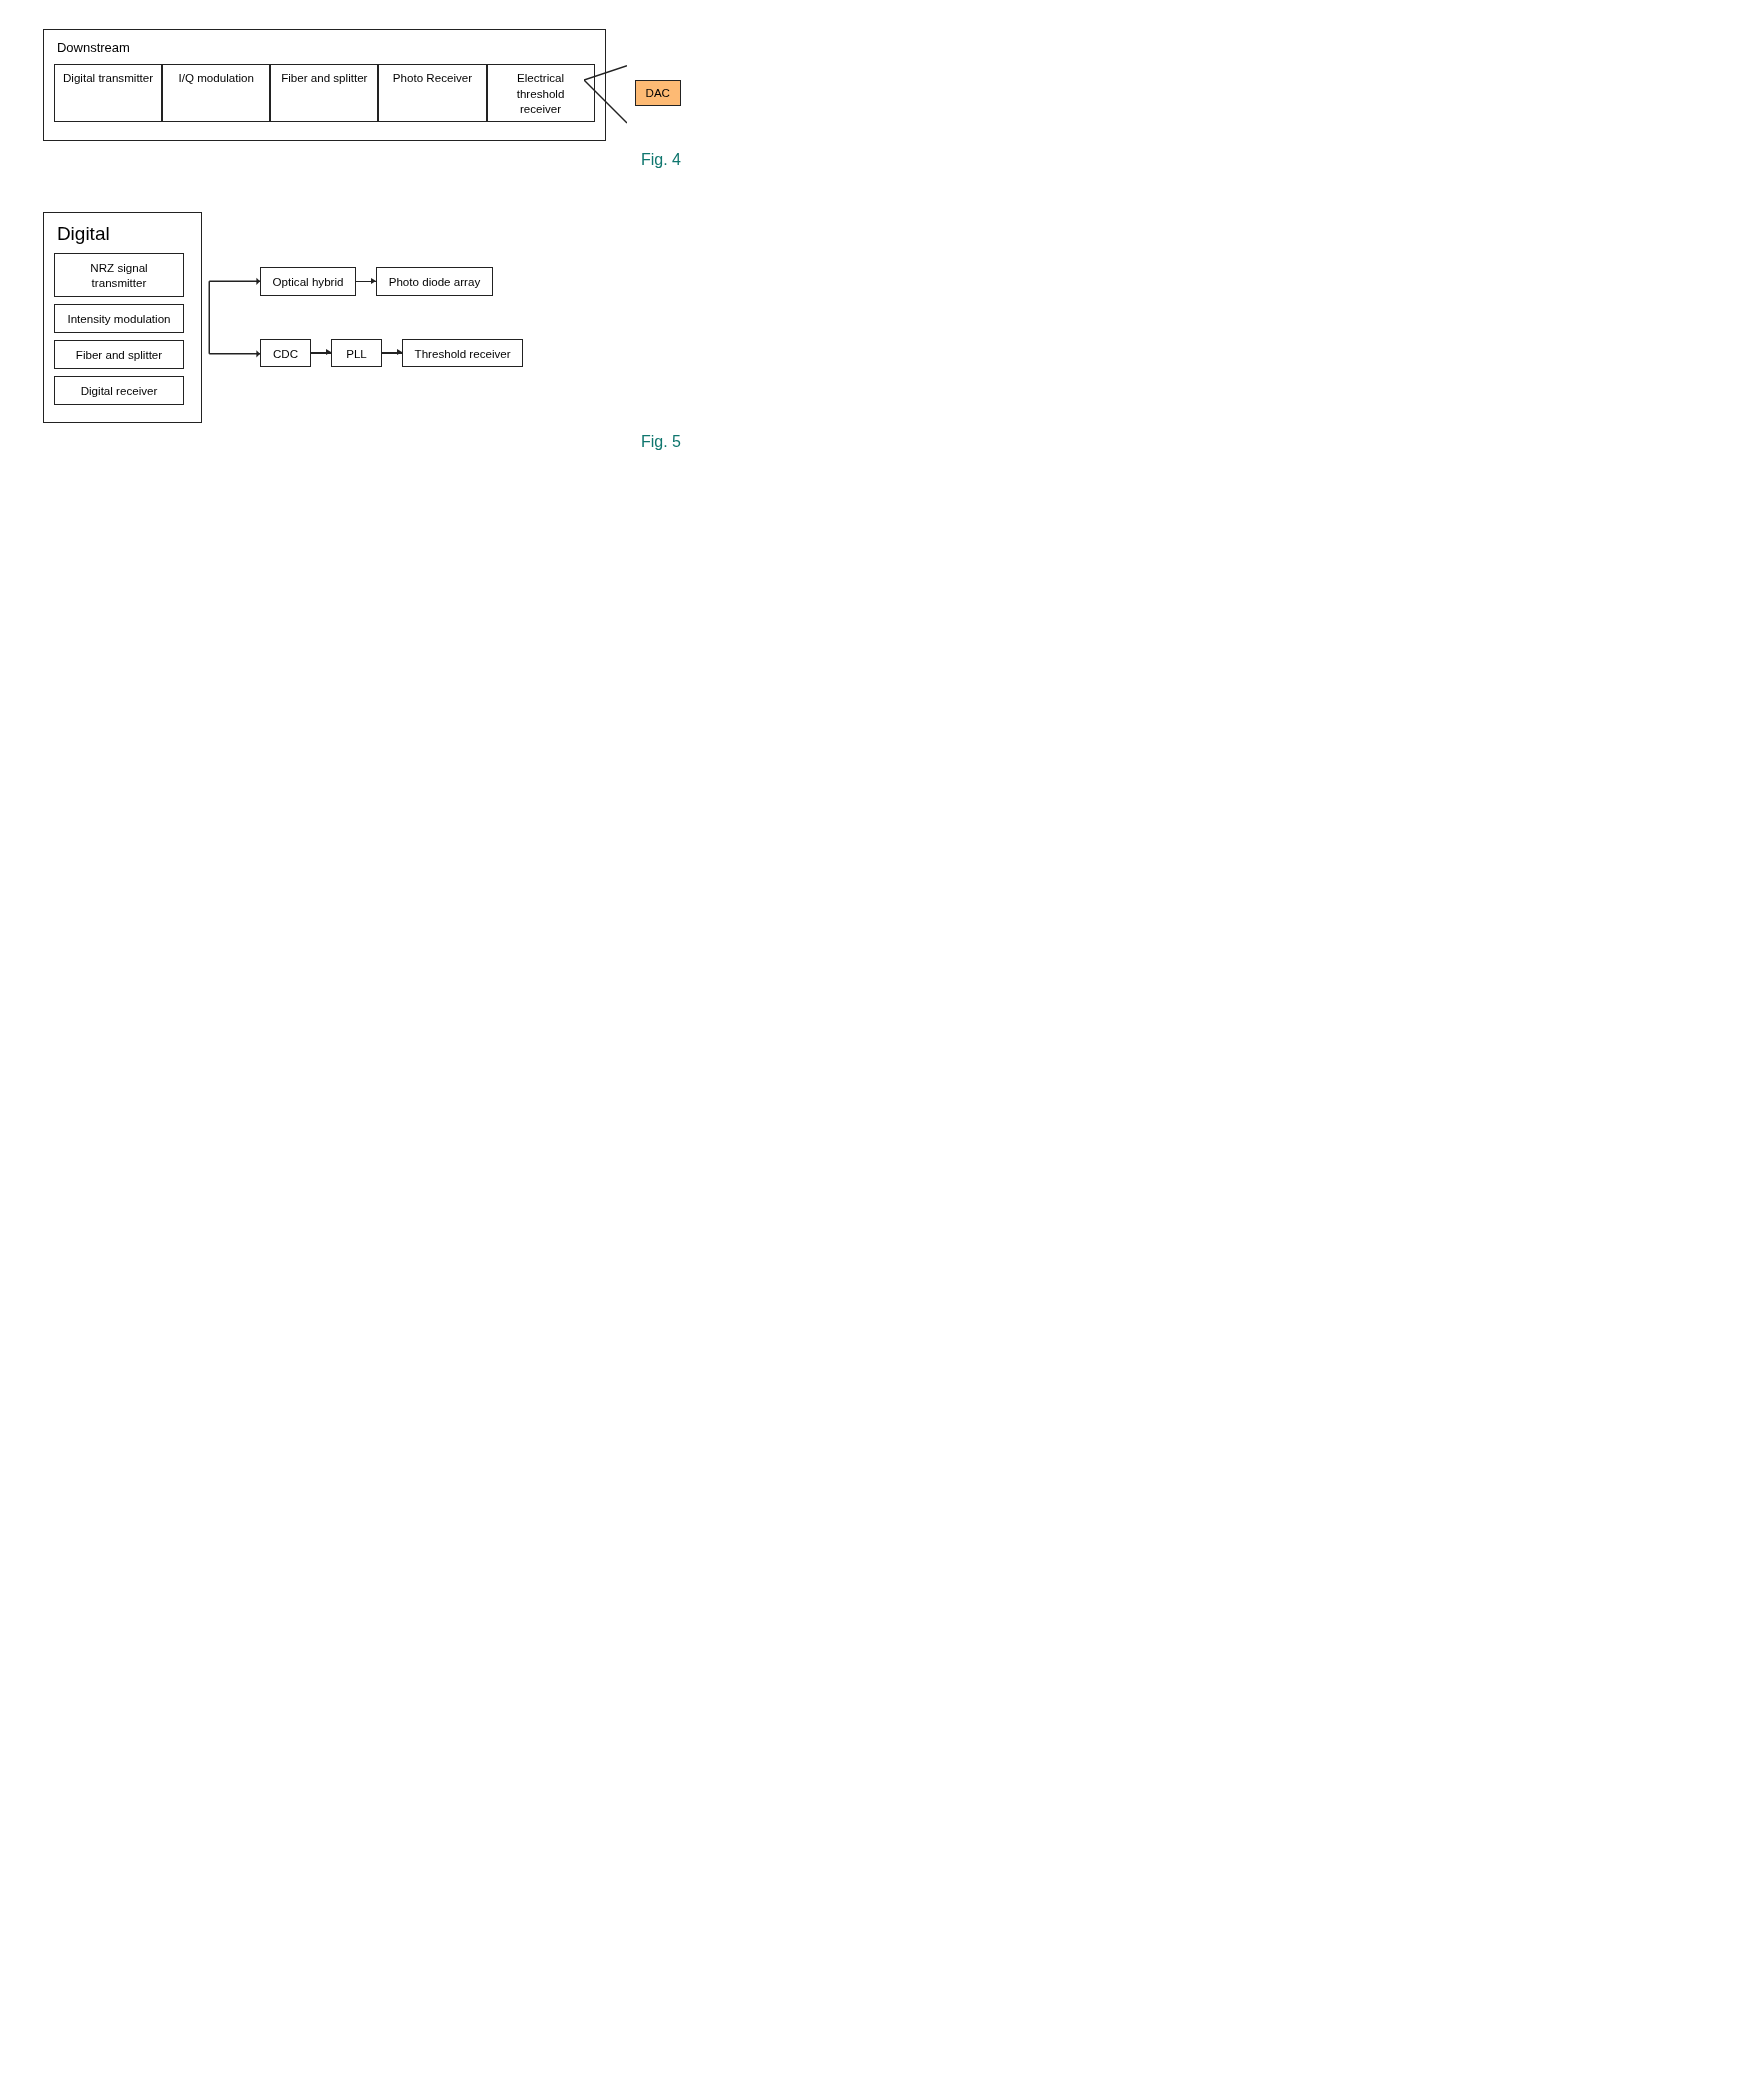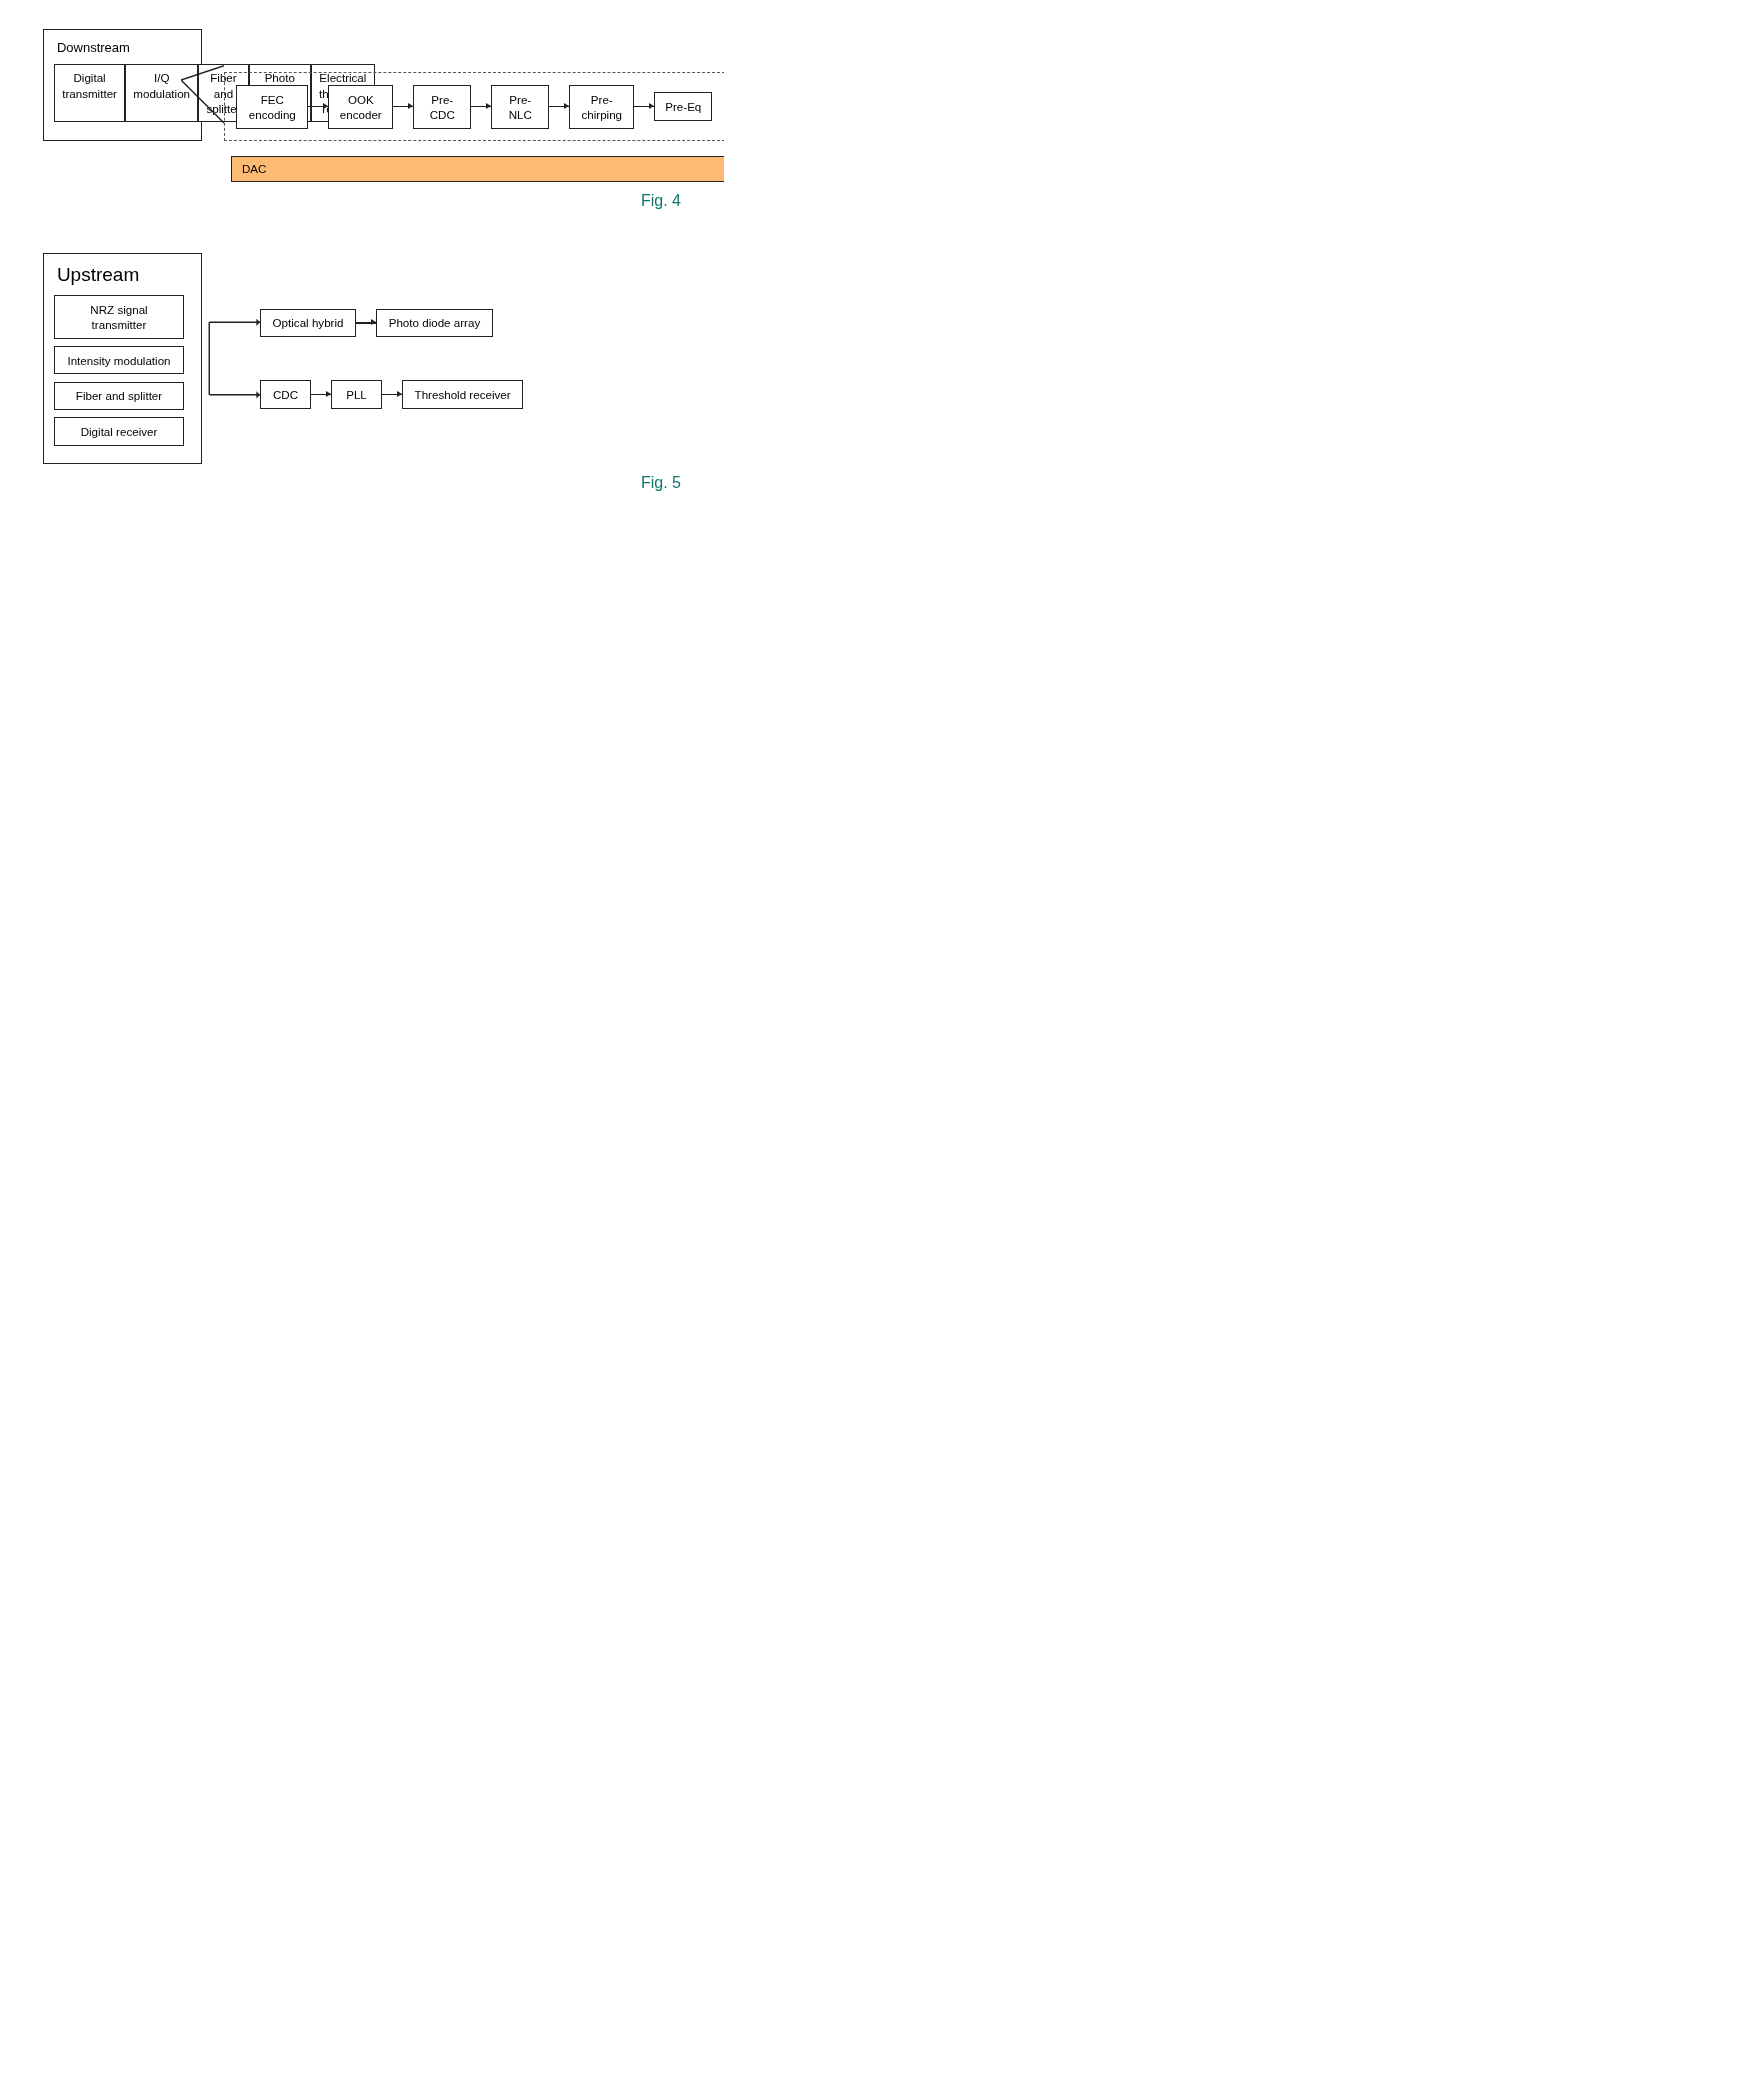--- a/index.html
+++ b/index.html
@@ -166,52 +166,37 @@
 
       <div style="position:relative;">
         <svg width="43" height="87" style="position:absolute; left:-43px; top:-7.2px;" viewBox="0 0 60 120">
 
           <line x1="0" y1="30" x2="60" y2="10" stroke="#222" stroke-width="2"></line>
 
           <line x1="0" y1="30" x2="60" y2="90" stroke="#222" stroke-width="2"></line>
         </svg>
 
         
-        <div class="dashed-region">
-          <div class="dashed-row">
-            <div class="block" style="min-width:72px;">FEC encoding</div>
-            <div class="arrow-h"></div>
-            <div class="block" style="min-width:65px;">OOK encoder</div>
-            <div class="arrow-h"></div>
-            <div class="block" style="min-width:58px;">Pre-CDC</div>
-            <div class="arrow-h"></div>
-            <div class="block" style="min-width:58px;">Pre-NLC</div>
-            <div class="arrow-h"></div>
-            <div class="block" style="min-width:65px;">Pre-chirping</div>
-            <div class="arrow-h"></div>
-            <div class="block" style="min-width:58px;">Pre-Eq</div>
-          </div>
-        </div>
 
         
         <div style="margin-top:14.5px; margin-left:7.2px;">
           <div class="small-block">DAC</div>
         </div>
       </div>
     </div>
   </div>
 
   <div class="fig-label">Fig. 4</div>
 </div>
 
 <div class="figure">
   <div class="fig5-wrapper">
 
     <div class="upstream-container">
-      <div class="upstream-title">Upstream</div>
+      <div class="upstream-title">Digital</div>
       <div class="upstream-stack">
         <div class="block">NRZ signal transmitter</div>
         <div class="block">Intensity modulation</div>
         <div class="block">Fiber and splitter</div>
         <div class="block">Digital receiver</div>
       </div>
     </div>
 
     <svg width="58" height="145" style="flex-shrink:0;" viewBox="0 0 80 200">
 

